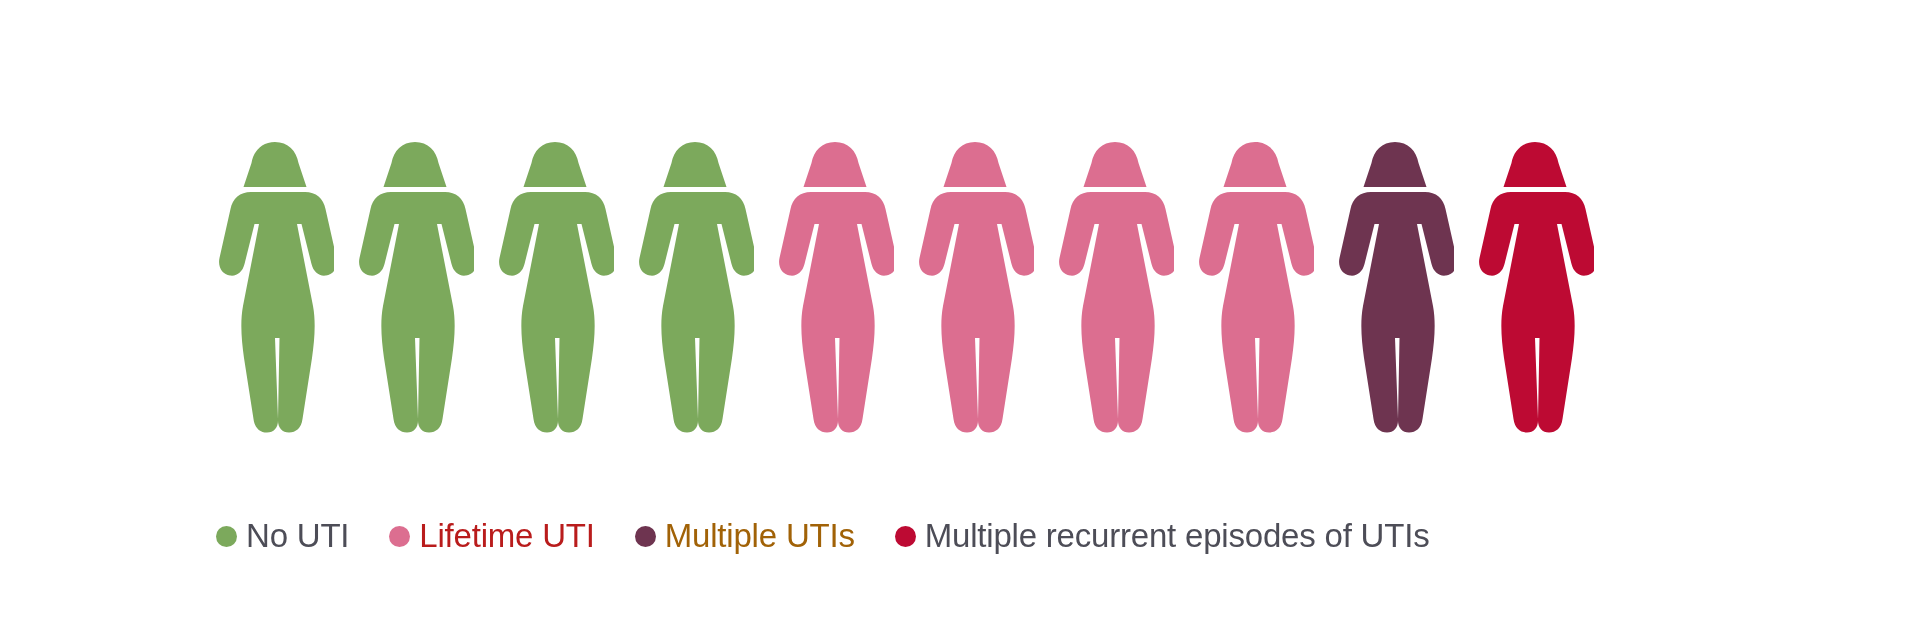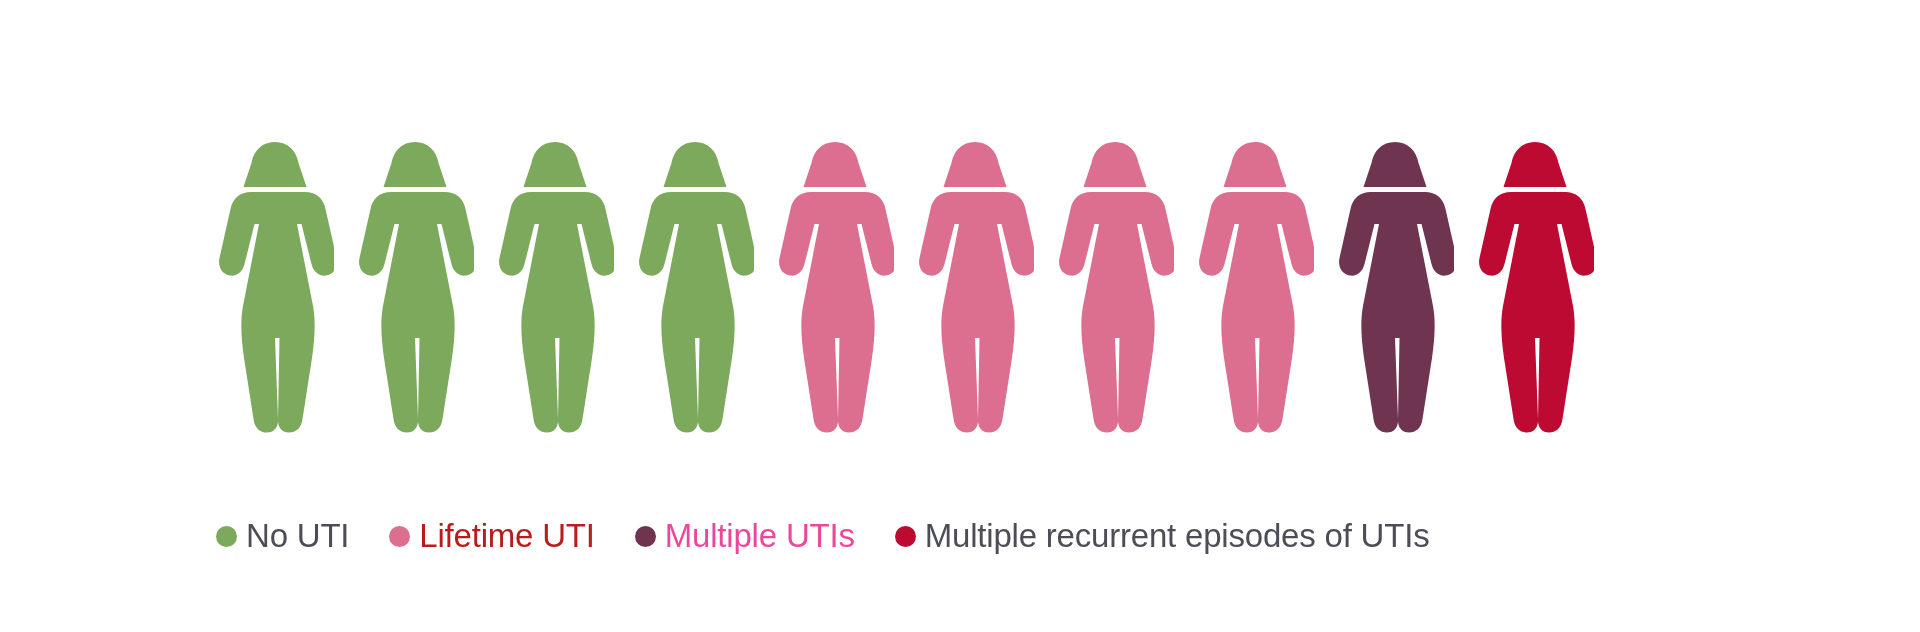--- a/index.html
+++ b/index.html
@@ -164,21 +164,21 @@
       <div class="legend-item">
         <span class="legend-dot" style="background: rgb(124, 169, 92);"></span>
         <span class="legend-label" style="color: rgb(77, 77, 87);">No UTI</span>
       </div>
       <div class="legend-item">
         <span class="legend-dot" style="background: rgb(220, 110, 144);"></span>
         <span class="legend-label" style="color: #b91c1c;">Lifetime UTI</span>
       </div>
       <div class="legend-item">
         <span class="legend-dot" style="background: rgb(110, 52, 80);"></span>
-        <span class="legend-label" style="color: #ec4899;">Multiple UTIs</span>
+        <span class="legend-label" style="color: #a16207;">Multiple UTIs</span>
       </div>
       <div class="legend-item">
         <span class="legend-dot" style="background: rgb(189, 10, 51);"></span>
         <span class="legend-label" style="color: rgb(77, 77, 87);">Multiple recurrent episodes of UTIs</span>
       </div>
     </div>
 
 </div>
 
 </body></html>

